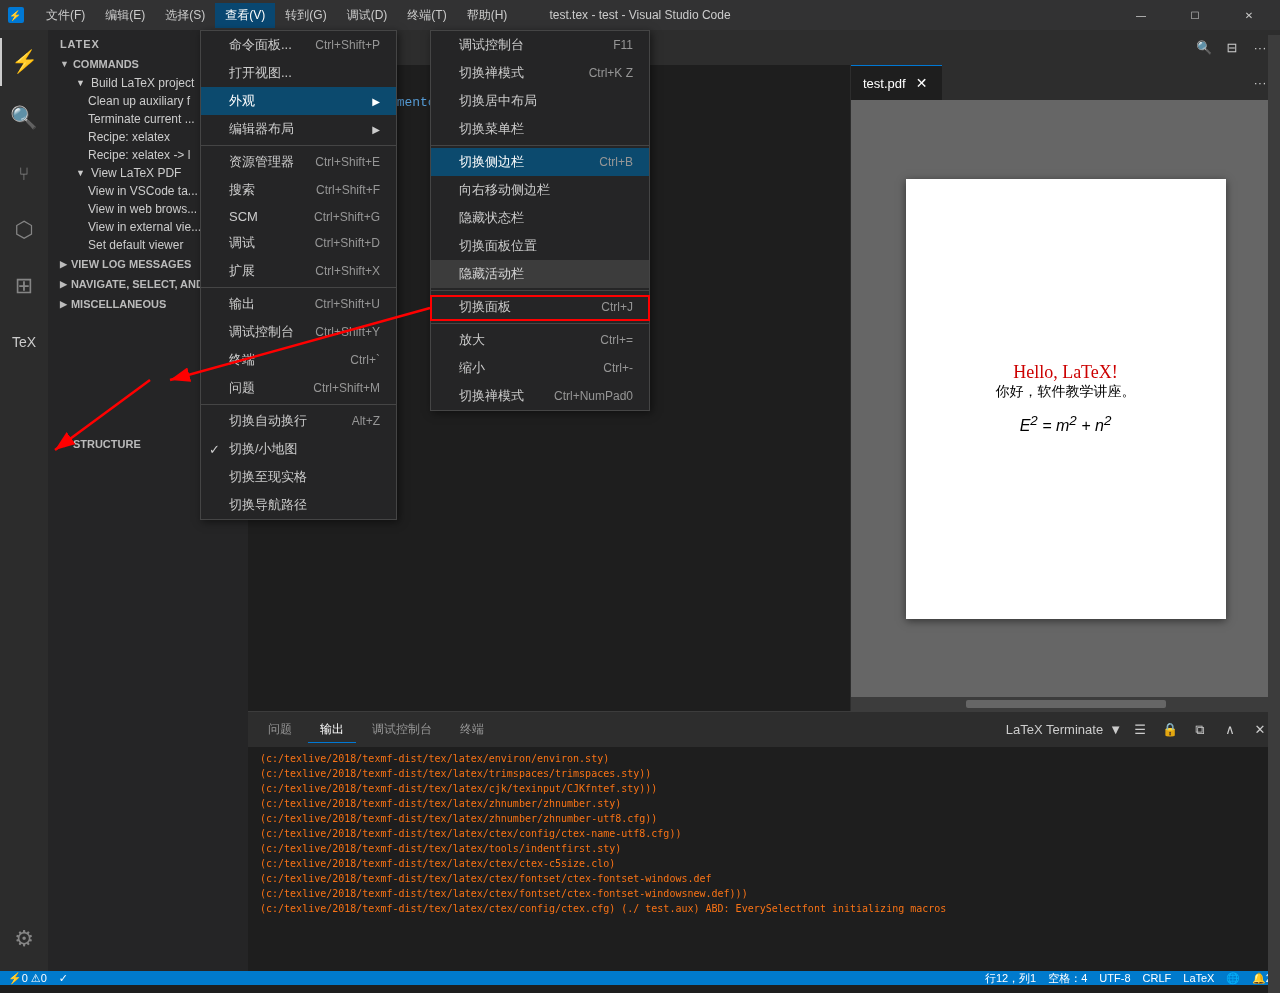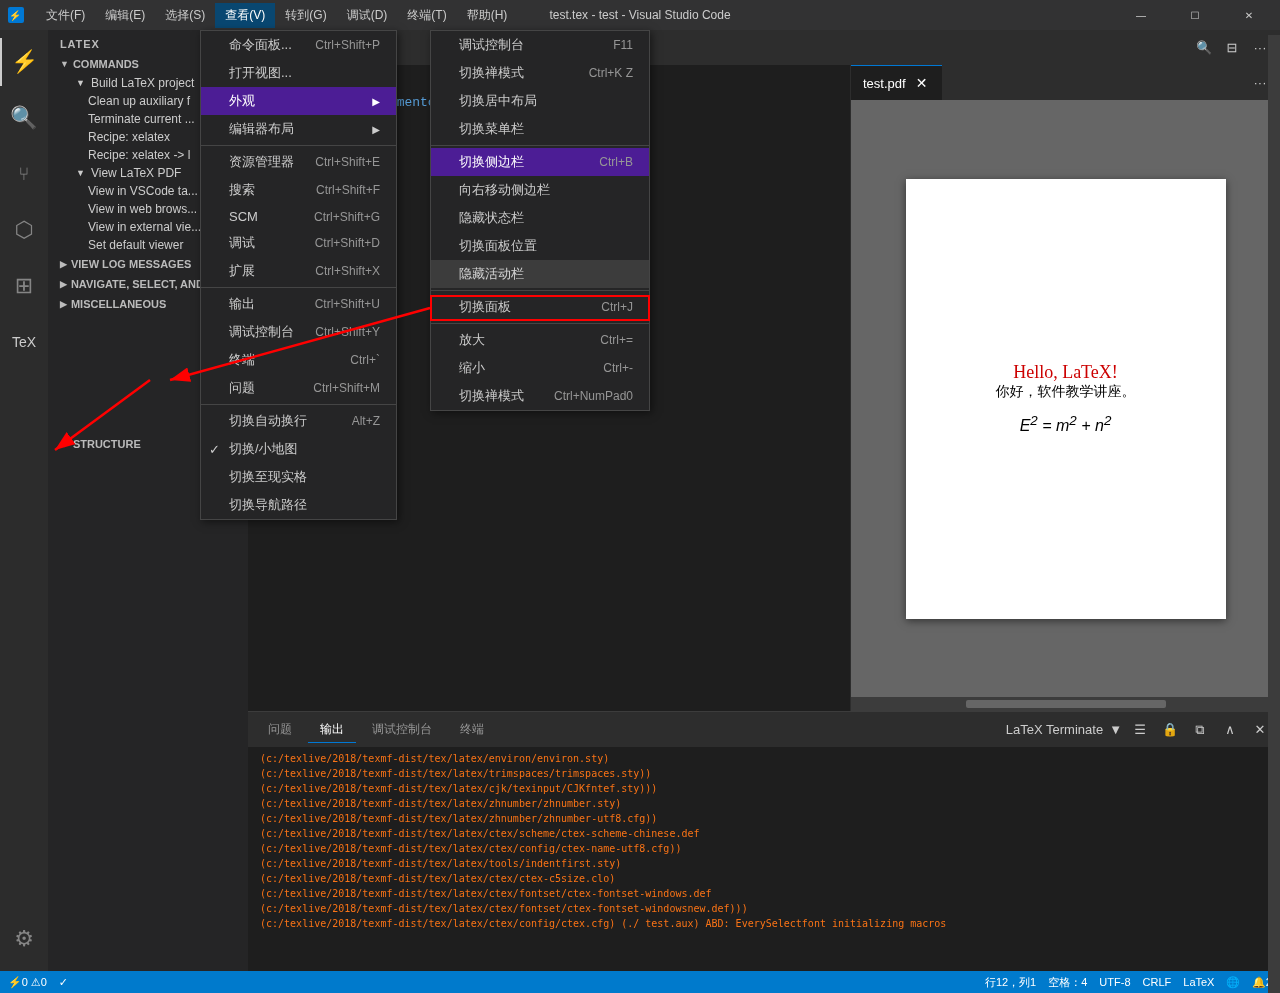--- a/index.html
+++ b/index.html
@@ -315,21 +315,21 @@
       overflow-y: auto;
       padding: 4px 12px;
       font-family: 'Consolas', monospace;
       font-size: 10px;
       color: #f97316;
       line-height: 1.5;
     }
 
     
     .status-bar {
-      height: 22px;
+      height: 14px;
       background: #007acc;
       display: flex;
       align-items: center;
       padding: 0 8px;
       gap: 12px;
       font-size: 11px;
       color: white;
     }
     .status-right {
       margin-left: auto;
@@ -365,21 +365,21 @@
       display: flex;
       align-items: center;
       padding: 5px 16px 5px 28px;
       cursor: pointer;
       font-size: 13px;
       color: #cccccc;
       gap: 8px;
       position: relative;
       white-space: nowrap;
     }
-    .menu-entry.highlighted { background: #4c1d95; color: #fff; gap: 20px; }
+    .menu-entry.highlighted { background: #0c4a6e; color: #fff; gap: 20px; }
     .menu-entry .shortcut {
       margin-left: auto;
       color: #969696;
       font-size: 12px;
     }
     .menu-entry .arrow-right {
       margin-left: auto;
       font-size: 10px;
     }
     .menu-entry .check { position: absolute; left: 8px; }
@@ -577,21 +577,20 @@
           <div class="tab-action-btn">∧</div>
           <div class="tab-action-btn">✕</div>
         </div>
       </div>
       <div class="panel-content">
         <div>(c:/texlive/2018/texmf-dist/tex/latex/environ/environ.sty)</div>
         <div>(c:/texlive/2018/texmf-dist/tex/latex/trimspaces/trimspaces.sty))</div>
         <div>(c:/texlive/2018/texmf-dist/tex/latex/cjk/texinput/CJKfntef.sty)))</div>
         <div>(c:/texlive/2018/texmf-dist/tex/latex/zhnumber/zhnumber.sty)</div>
         <div>(c:/texlive/2018/texmf-dist/tex/latex/zhnumber/zhnumber-utf8.cfg))</div>
-        <div>(c:/texlive/2018/texmf-dist/tex/latex/ctex/scheme/ctex-scheme-chinese.def</div>
         <div>(c:/texlive/2018/texmf-dist/tex/latex/ctex/config/ctex-name-utf8.cfg))</div>
         <div>(c:/texlive/2018/texmf-dist/tex/latex/tools/indentfirst.sty)</div>
         <div>(c:/texlive/2018/texmf-dist/tex/latex/ctex/ctex-c5size.clo)</div>
         <div>(c:/texlive/2018/texmf-dist/tex/latex/ctex/fontset/ctex-fontset-windows.def</div>
         <div>(c:/texlive/2018/texmf-dist/tex/latex/ctex/fontset/ctex-fontset-windowsnew.def)))</div>
         <div>(c:/texlive/2018/texmf-dist/tex/latex/ctex/config/ctex.cfg) (./ test.aux) ABD: EverySelectfont initializing macros</div>
       </div>
     </div>
   </div>
 </div>

